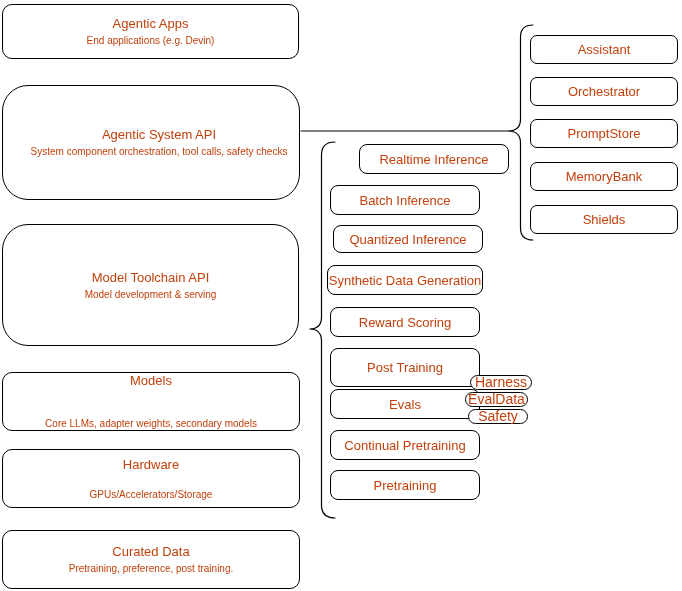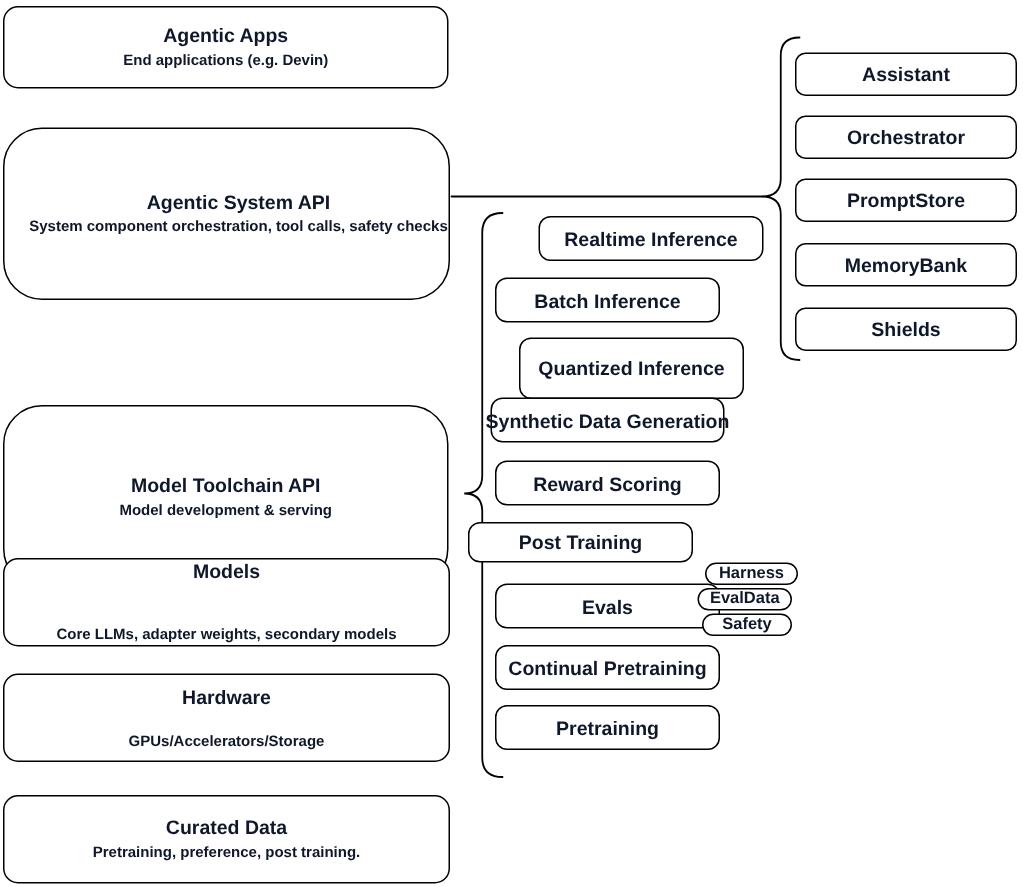--- a/index.html
+++ b/index.html
@@ -2,23 +2,22 @@
 <html><head>
 <meta charset="utf-8">
 <style>
   html, body { margin: 0; padding: 0; background: #ffffff; }
   #canvas {
     position: relative;
     width: 682px;
     height: 591px;
     background: #ffffff;
     font-family: "Liberation Sans", sans-serif;
-    color: #0f172a;
+    color: #c2410c;
     overflow: hidden;
-    font-weight: bold;
   }
   #wires {
     position: absolute;
     left: 0; top: 0;
     width: 682px; height: 591px;
     z-index: 1;
   }
   .node {
     position: absolute;
     box-sizing: border-box;
@@ -52,21 +51,21 @@
   .right-node { border-radius: 7px; }
   .pill {
     position: absolute;
     box-sizing: border-box;
     background: #ffffff;
     border: 1.2px solid #000000;
     border-radius: 8px;
     display: flex;
     align-items: center;
     justify-content: center;
-    font-size: 11px;
+    font-size: 14px;
     line-height: 11px;
     white-space: nowrap;
     z-index: 3;
   }
 </style>
 </head>
 <body>
 
 <div id="canvas">
 
@@ -82,21 +81,21 @@
   <div class="node small-round" style="left:2px; top:4px; width:297px; height:55px;">
     <div class="title">Agentic Apps</div>
     <div class="subtitle">End applications (e.g. Devin)</div>
   </div>
 
   <div class="node big-round" style="left:2px; top:85px; width:298px; height:115px;padding-left:16px;">
     <div class="title">Agentic System API</div>
     <div class="subtitle">System component orchestration, tool calls, safety checks</div>
   </div>
 
-  <div class="node big-round" style="left:2px; top:224px; width:297px; height:122px;margin-top:46px;">
+  <div class="node big-round" style="left:2px; top:224px; width:297px; height:122px;">
     <div class="title">Model Toolchain API</div>
     <div class="subtitle">Model development &amp; serving</div>
   </div>
 
   <div class="node small-round" style="left:2px; top:372px; width:298px; height:59px;justify-content:space-between;">
     <div class="title">Models</div>
     <div class="subtitle">Core LLMs, adapter weights, secondary models</div>
   </div>
 
   <div class="node small-round" style="left:2px; top:449px; width:298px; height:59px;gap:13px;">
@@ -106,27 +105,27 @@
 
   <div class="node small-round" style="left:2px; top:530px; width:298px; height:59px;">
     <div class="title">Curated Data</div>
     <div class="subtitle">Pretraining, preference, post training.</div>
   </div>
 
   <div class="node mid-node" style="left:330px; top:144px; width:150px; height:30px;margin-left:29px;">Realtime Inference</div>
 
   <div class="node mid-node" style="left:330px; top:185px; width:150px; height:30px;">Batch Inference</div>
 
-  <div class="node mid-node" style="left:346px; top:225px; width:150px; height:41px;">Quantized Inference</div>
+  <div class="node mid-node" style="left:333px; top:225px; width:150px; height:28px;">Quantized Inference</div>
 
   <div class="node mid-node" style="left:327px; top:265px; width:156px; height:30px;">Synthetic Data Generation</div>
 
   <div class="node mid-node" style="left:330px; top:307px; width:150px; height:30px;">Reward Scoring</div>
 
-  <div class="node mid-node" style="left:312px; top:348px; width:150px; height:27px;">Post Training</div>
+  <div class="node mid-node" style="left:330px; top:348px; width:150px; height:39px;">Post Training</div>
 
   <div class="node mid-node" style="left:330px; top:430px; width:150px; height:30px;">Continual Pretraining</div>
 
   <div class="node mid-node" style="left:330px; top:389px; width:150px; height:30px;">Evals</div>
 
   <div class="node mid-node" style="left:330px; top:470px; width:150px; height:30px;">Pretraining</div>
 
   <div class="pill" style="left:470px; top:375px; width:62px; height:15px;">Harness</div>
 
   <div class="pill" style="left:465px; top:392px; width:63px; height:15px;">EvalData</div>

